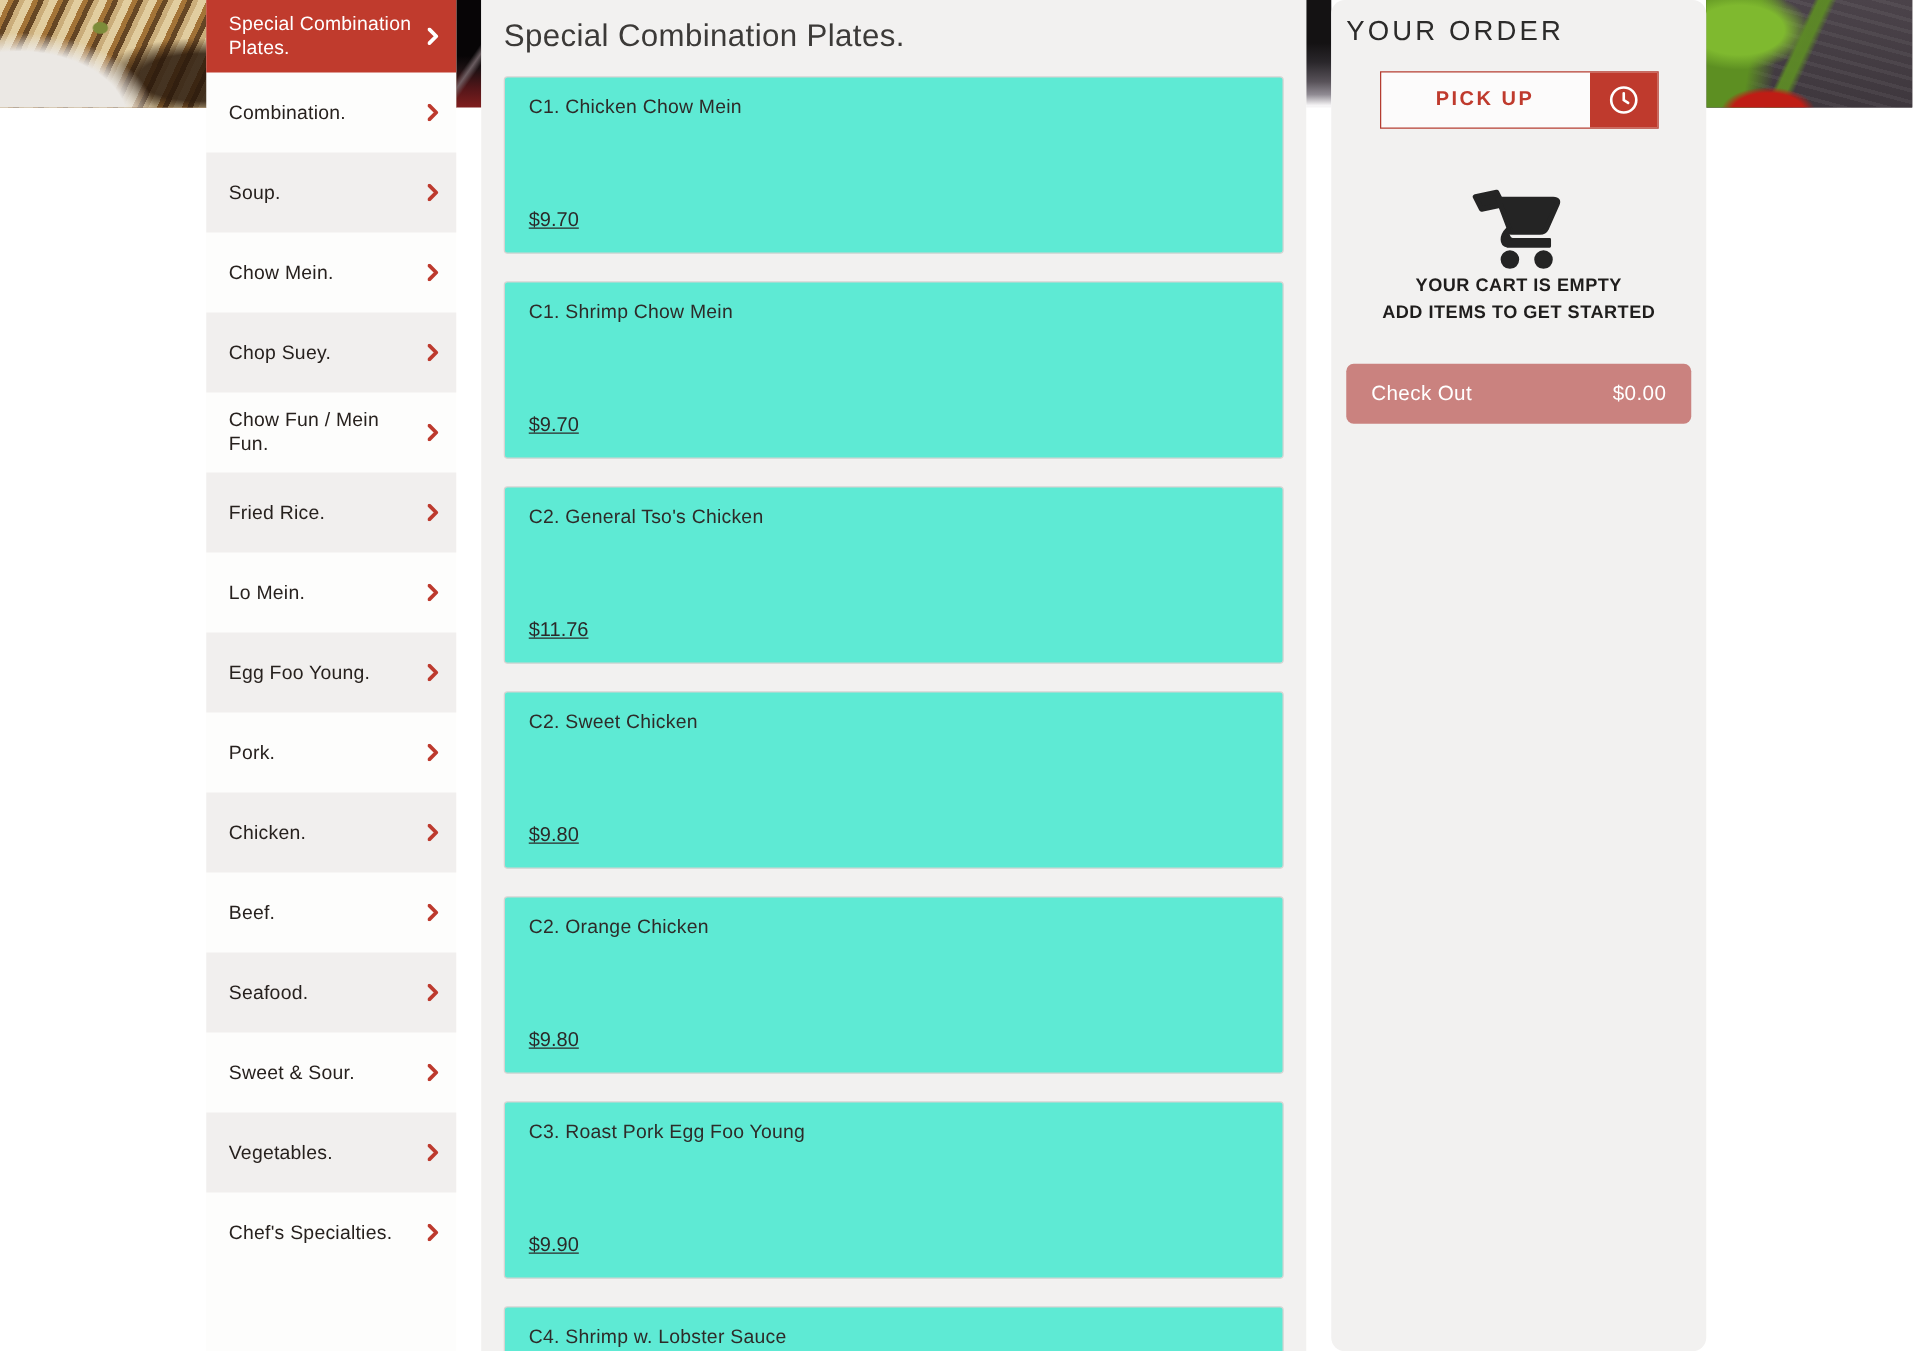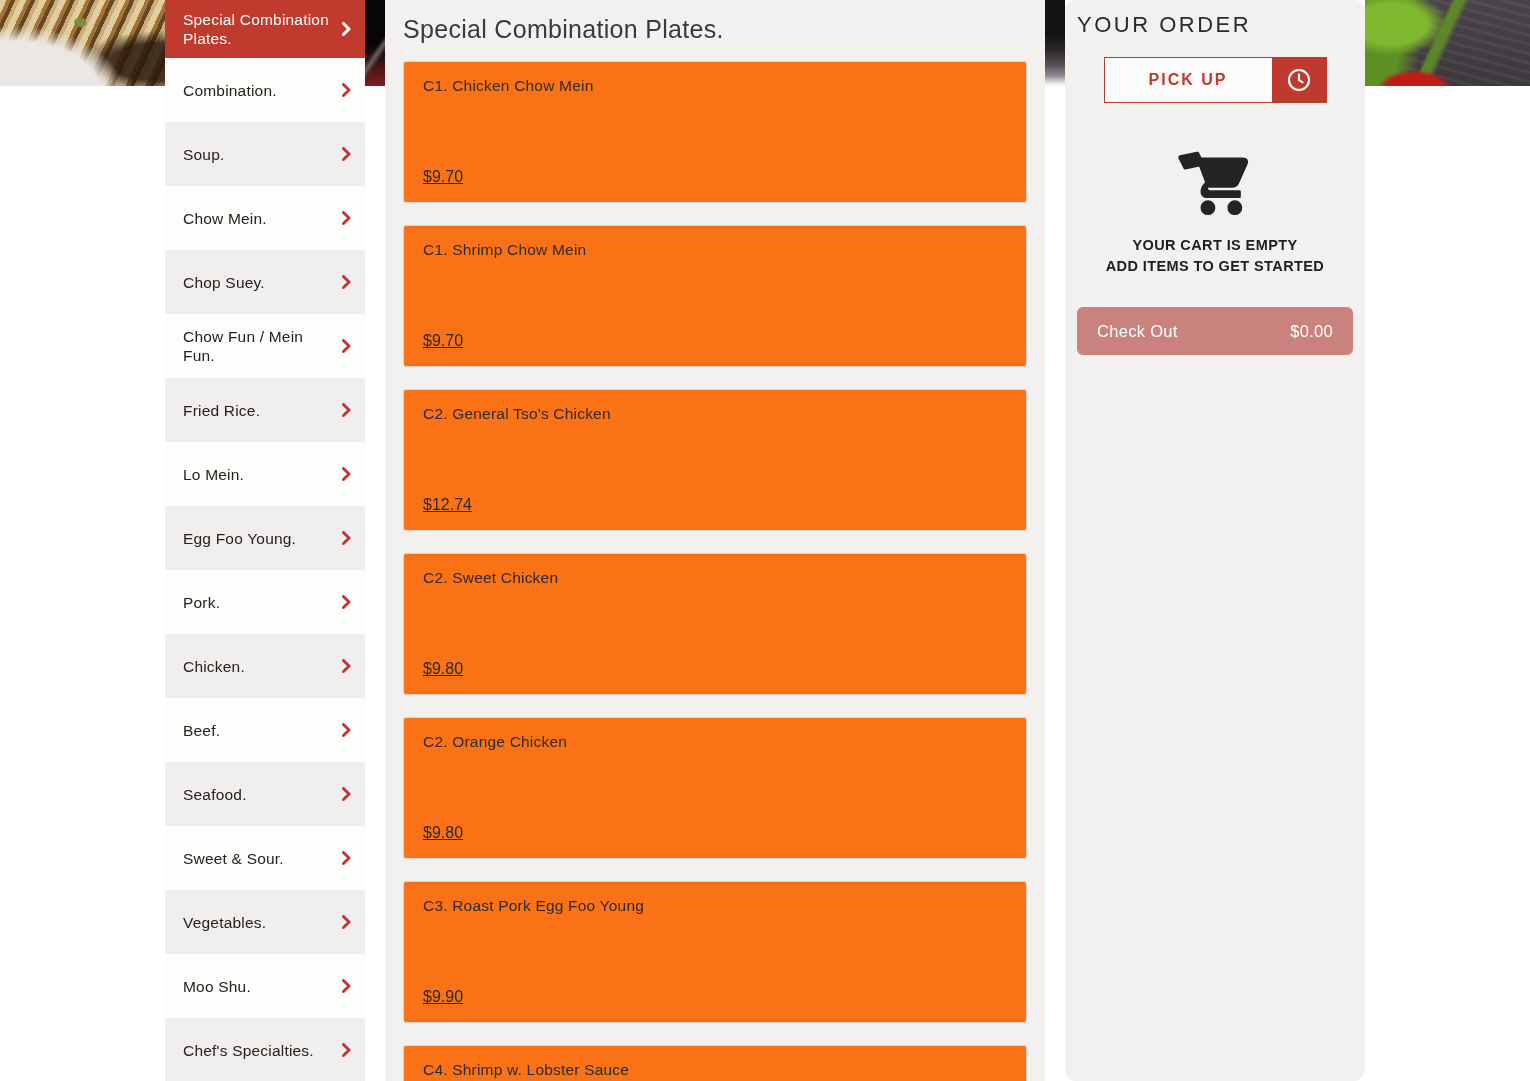--- a/index.html
+++ b/index.html
@@ -73,21 +73,21 @@
   .menu-col {
     position:absolute; left:385px; top:0; width:660px; height:1081px;
     background:#f2f1f0; z-index:1;
   }
   .menu-title {
     margin:0; padding:15px 18px 17px;
     font-size:25px; font-weight:500; color:#3c3a38; letter-spacing:.3px;
   }
   .menu-card {
     position:relative; height:142px; margin:0 18px 22px;
-    background:#f97316; border:1px solid #d6d4d2; border-radius:3px;
+    background:#5eead4; border:1px solid #d6d4d2; border-radius:3px;
     padding:15px 19px; cursor:pointer;
   }
   .item-name { font-size:15.5px; font-weight:500; color:#2e2b29; letter-spacing:.2px; }
   .item-price {
     position:absolute; left:19px; bottom:16px;
     font-size:16px; font-weight:500; color:#2b2a29;text-decoration:underline;
   }
 
   
   .order-col {
@@ -108,21 +108,21 @@
   }
   .clock-box {
     width:54px; background:#bf3a2d;
     display:flex; align-items:center; justify-content:center;
   }
   .cart-wrap { display:flex; justify-content:center; margin-top:36px; }
   .empty-line {
     text-align:center; font-size:14.5px; font-weight:700;
     color:#1f1d1c; letter-spacing:.4px; line-height:21px;
   }
-  .empty-first { margin-top:16px; }
+  .empty-first { }
   .checkout-btn {
     margin:30px 12px 0; height:48px; background:#ca827f; border-radius:6px;
     display:flex; align-items:center; justify-content:space-between;
     padding:0 20px; color:#ffffff; font-size:16.5px; font-weight:500;
     cursor:pointer; letter-spacing:.3px;gap:37px;
   }
 </style>
 </head>
 <body>
 
@@ -248,28 +248,20 @@
   </div>
   <div class="side-item">
     <span class="label">Vegetables.</span>
     <span class="chev">
         <svg width="9" height="14" viewBox="0 0 9 14">
           <path d="M1.5 1.5 L7 7 L1.5 12.5" fill="none" stroke="currentColor" stroke-width="3" stroke-linecap="round" stroke-linejoin="round"></path>
         </svg>
       </span>
   </div>
   <div class="side-item">
-    <span class="label">Moo Shu.</span>
-    <span class="chev">
-        <svg width="9" height="14" viewBox="0 0 9 14">
-          <path d="M1.5 1.5 L7 7 L1.5 12.5" fill="none" stroke="currentColor" stroke-width="3" stroke-linecap="round" stroke-linejoin="round"></path>
-        </svg>
-      </span>
-  </div>
-  <div class="side-item">
     <span class="label">Chef's Specialties.</span>
     <span class="chev">
         <svg width="9" height="14" viewBox="0 0 9 14">
           <path d="M1.5 1.5 L7 7 L1.5 12.5" fill="none" stroke="currentColor" stroke-width="3" stroke-linecap="round" stroke-linejoin="round"></path>
         </svg>
       </span>
   </div>
 </aside>
 
 <main class="menu-col">
@@ -278,21 +270,21 @@
   <div class="menu-card">
     <div class="item-name">C1. Chicken Chow Mein</div>
     <div class="item-price">$9.70</div>
   </div>
   <div class="menu-card">
     <div class="item-name">C1. Shrimp Chow Mein</div>
     <div class="item-price">$9.70</div>
   </div>
   <div class="menu-card">
     <div class="item-name">C2. General Tso's Chicken</div>
-    <div class="item-price">$12.74</div>
+    <div class="item-price">$11.76</div>
   </div>
   <div class="menu-card">
     <div class="item-name">C2. Sweet Chicken</div>
     <div class="item-price">$9.80</div>
   </div>
   <div class="menu-card">
     <div class="item-name">C2. Orange Chicken</div>
     <div class="item-price">$9.80</div>
   </div>
   <div class="menu-card">

